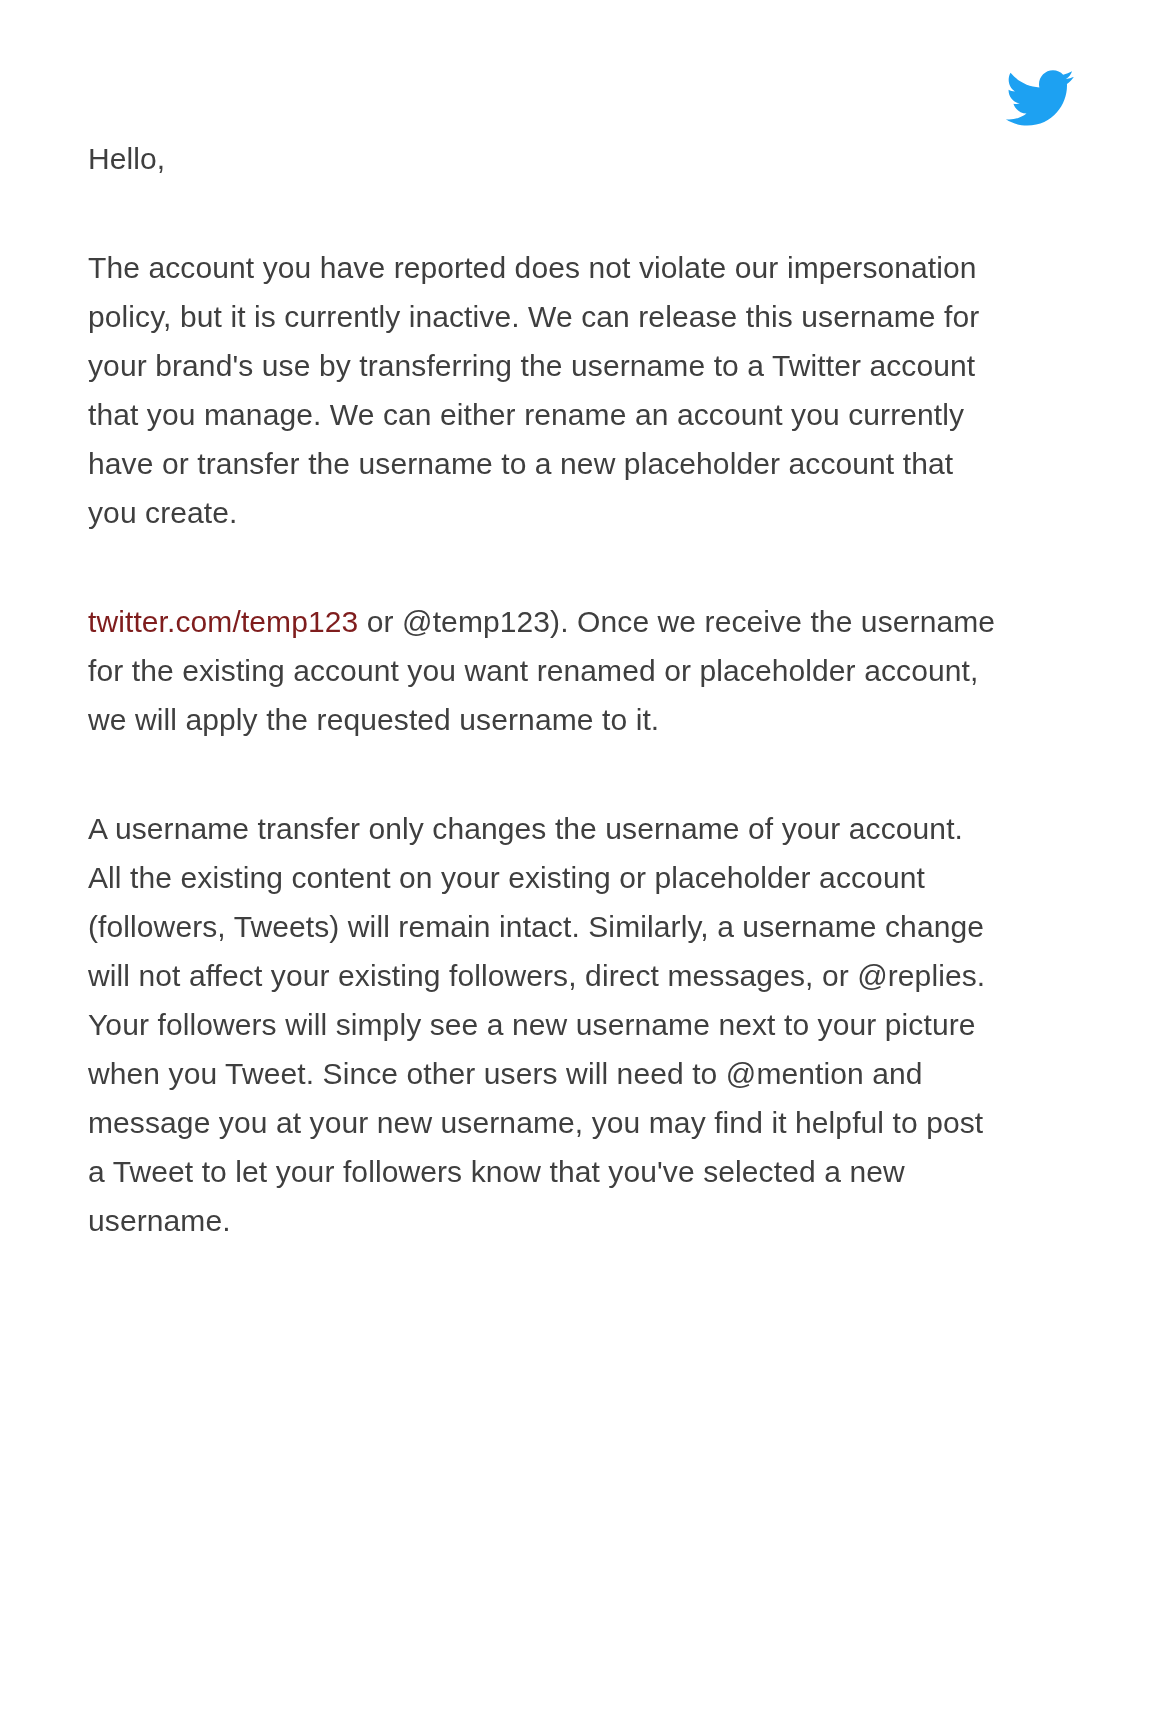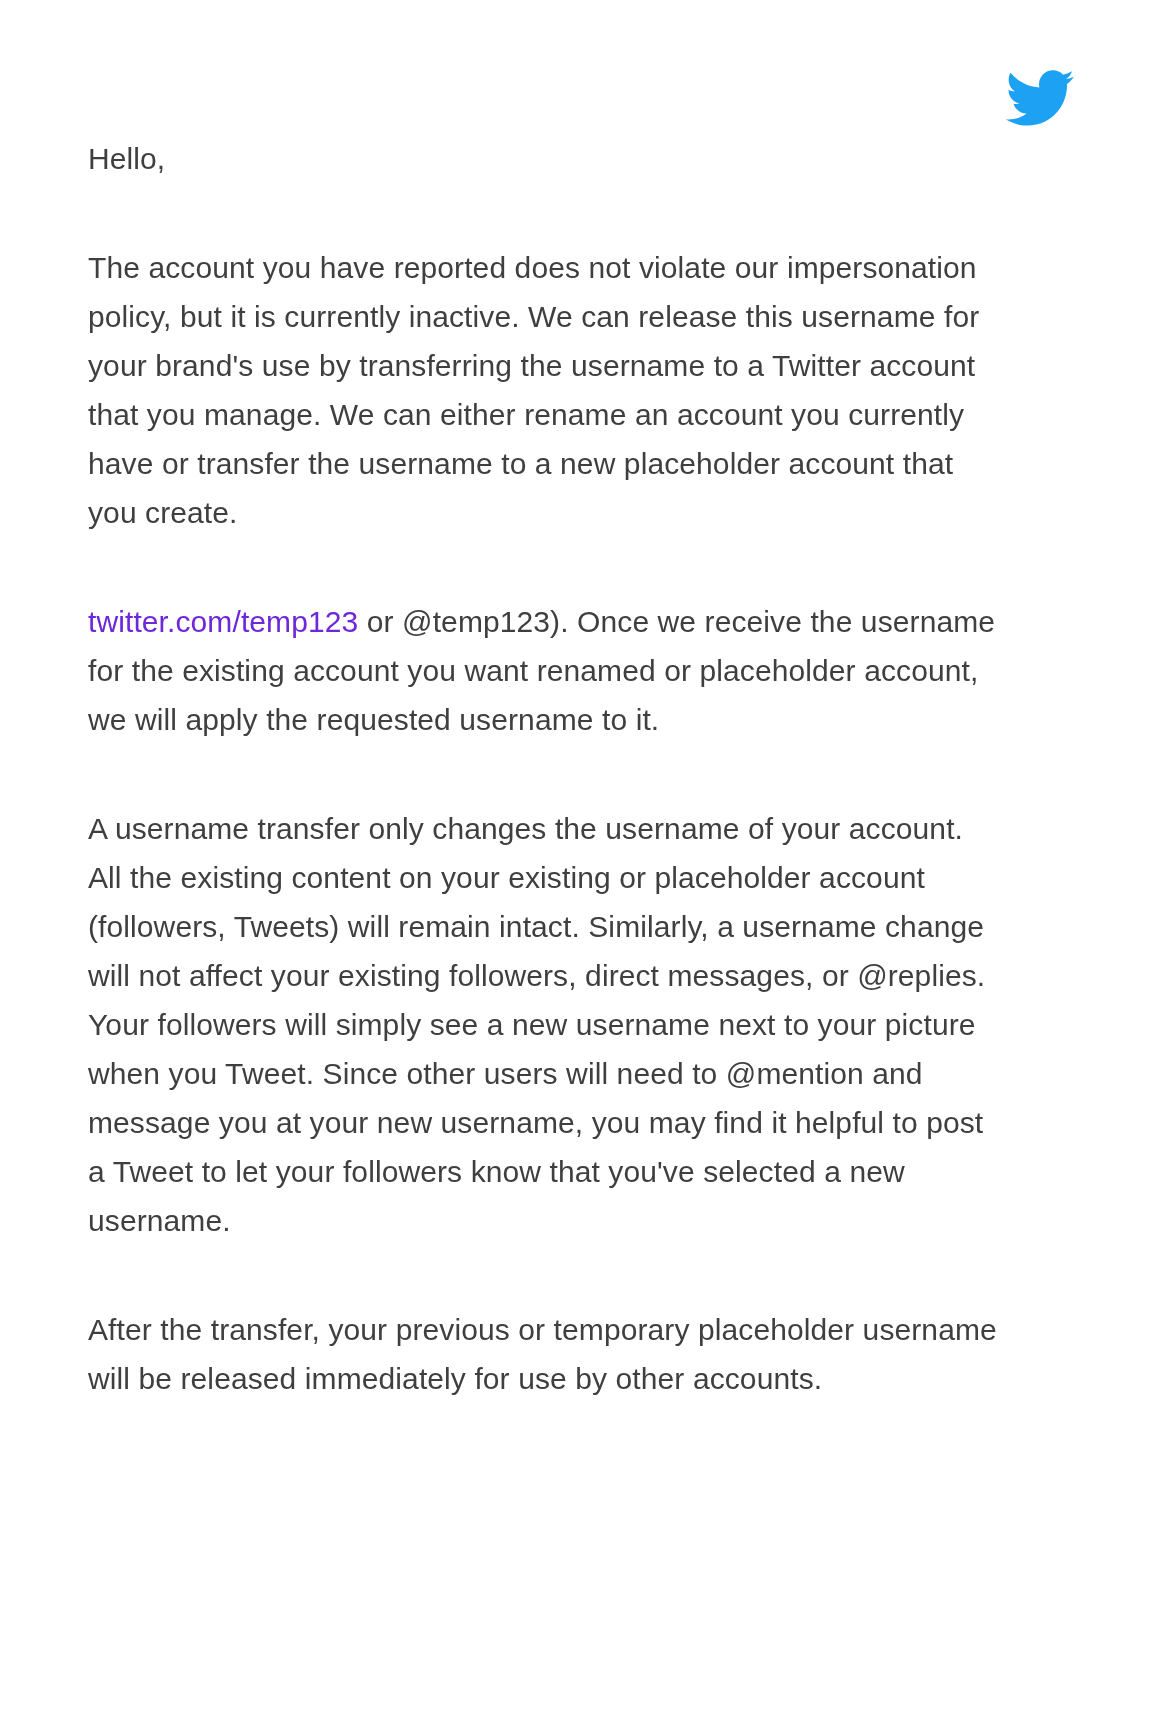--- a/index.html
+++ b/index.html
@@ -31,21 +31,21 @@
     line-height: 49px;
     letter-spacing: 0.1px;
     margin: 0 0 60px 0;
     max-width: 912px;
     white-space: pre-line;
   }
   .greeting {
     margin-top: 44px;
   }
   .inline-link {
-    color: #6d28d9;
+    color: #7f1d1d;
     text-decoration: none;
     cursor: pointer;
   }
   .email-body p:last-child {
     margin-bottom: 0;
   }
 </style>
 </head>
 <body>
 
@@ -77,18 +77,16 @@
     <p>A username transfer only changes the username of your account.
 All the existing content on your existing or placeholder account
 (followers, Tweets) will remain intact. Similarly, a username change
 will not affect your existing followers, direct messages, or @replies.
 Your followers will simply see a new username next to your picture
 when you Tweet. Since other users will need to @mention and
 message you at your new username, you may find it helpful to post
 a Tweet to let your followers know that you've selected a new
 username.</p>
 
-    <p>After the transfer, your previous or temporary placeholder username
-will be released immediately for use by other accounts.</p>
 
   </div>
 
 </div>
 
 </body></html>

